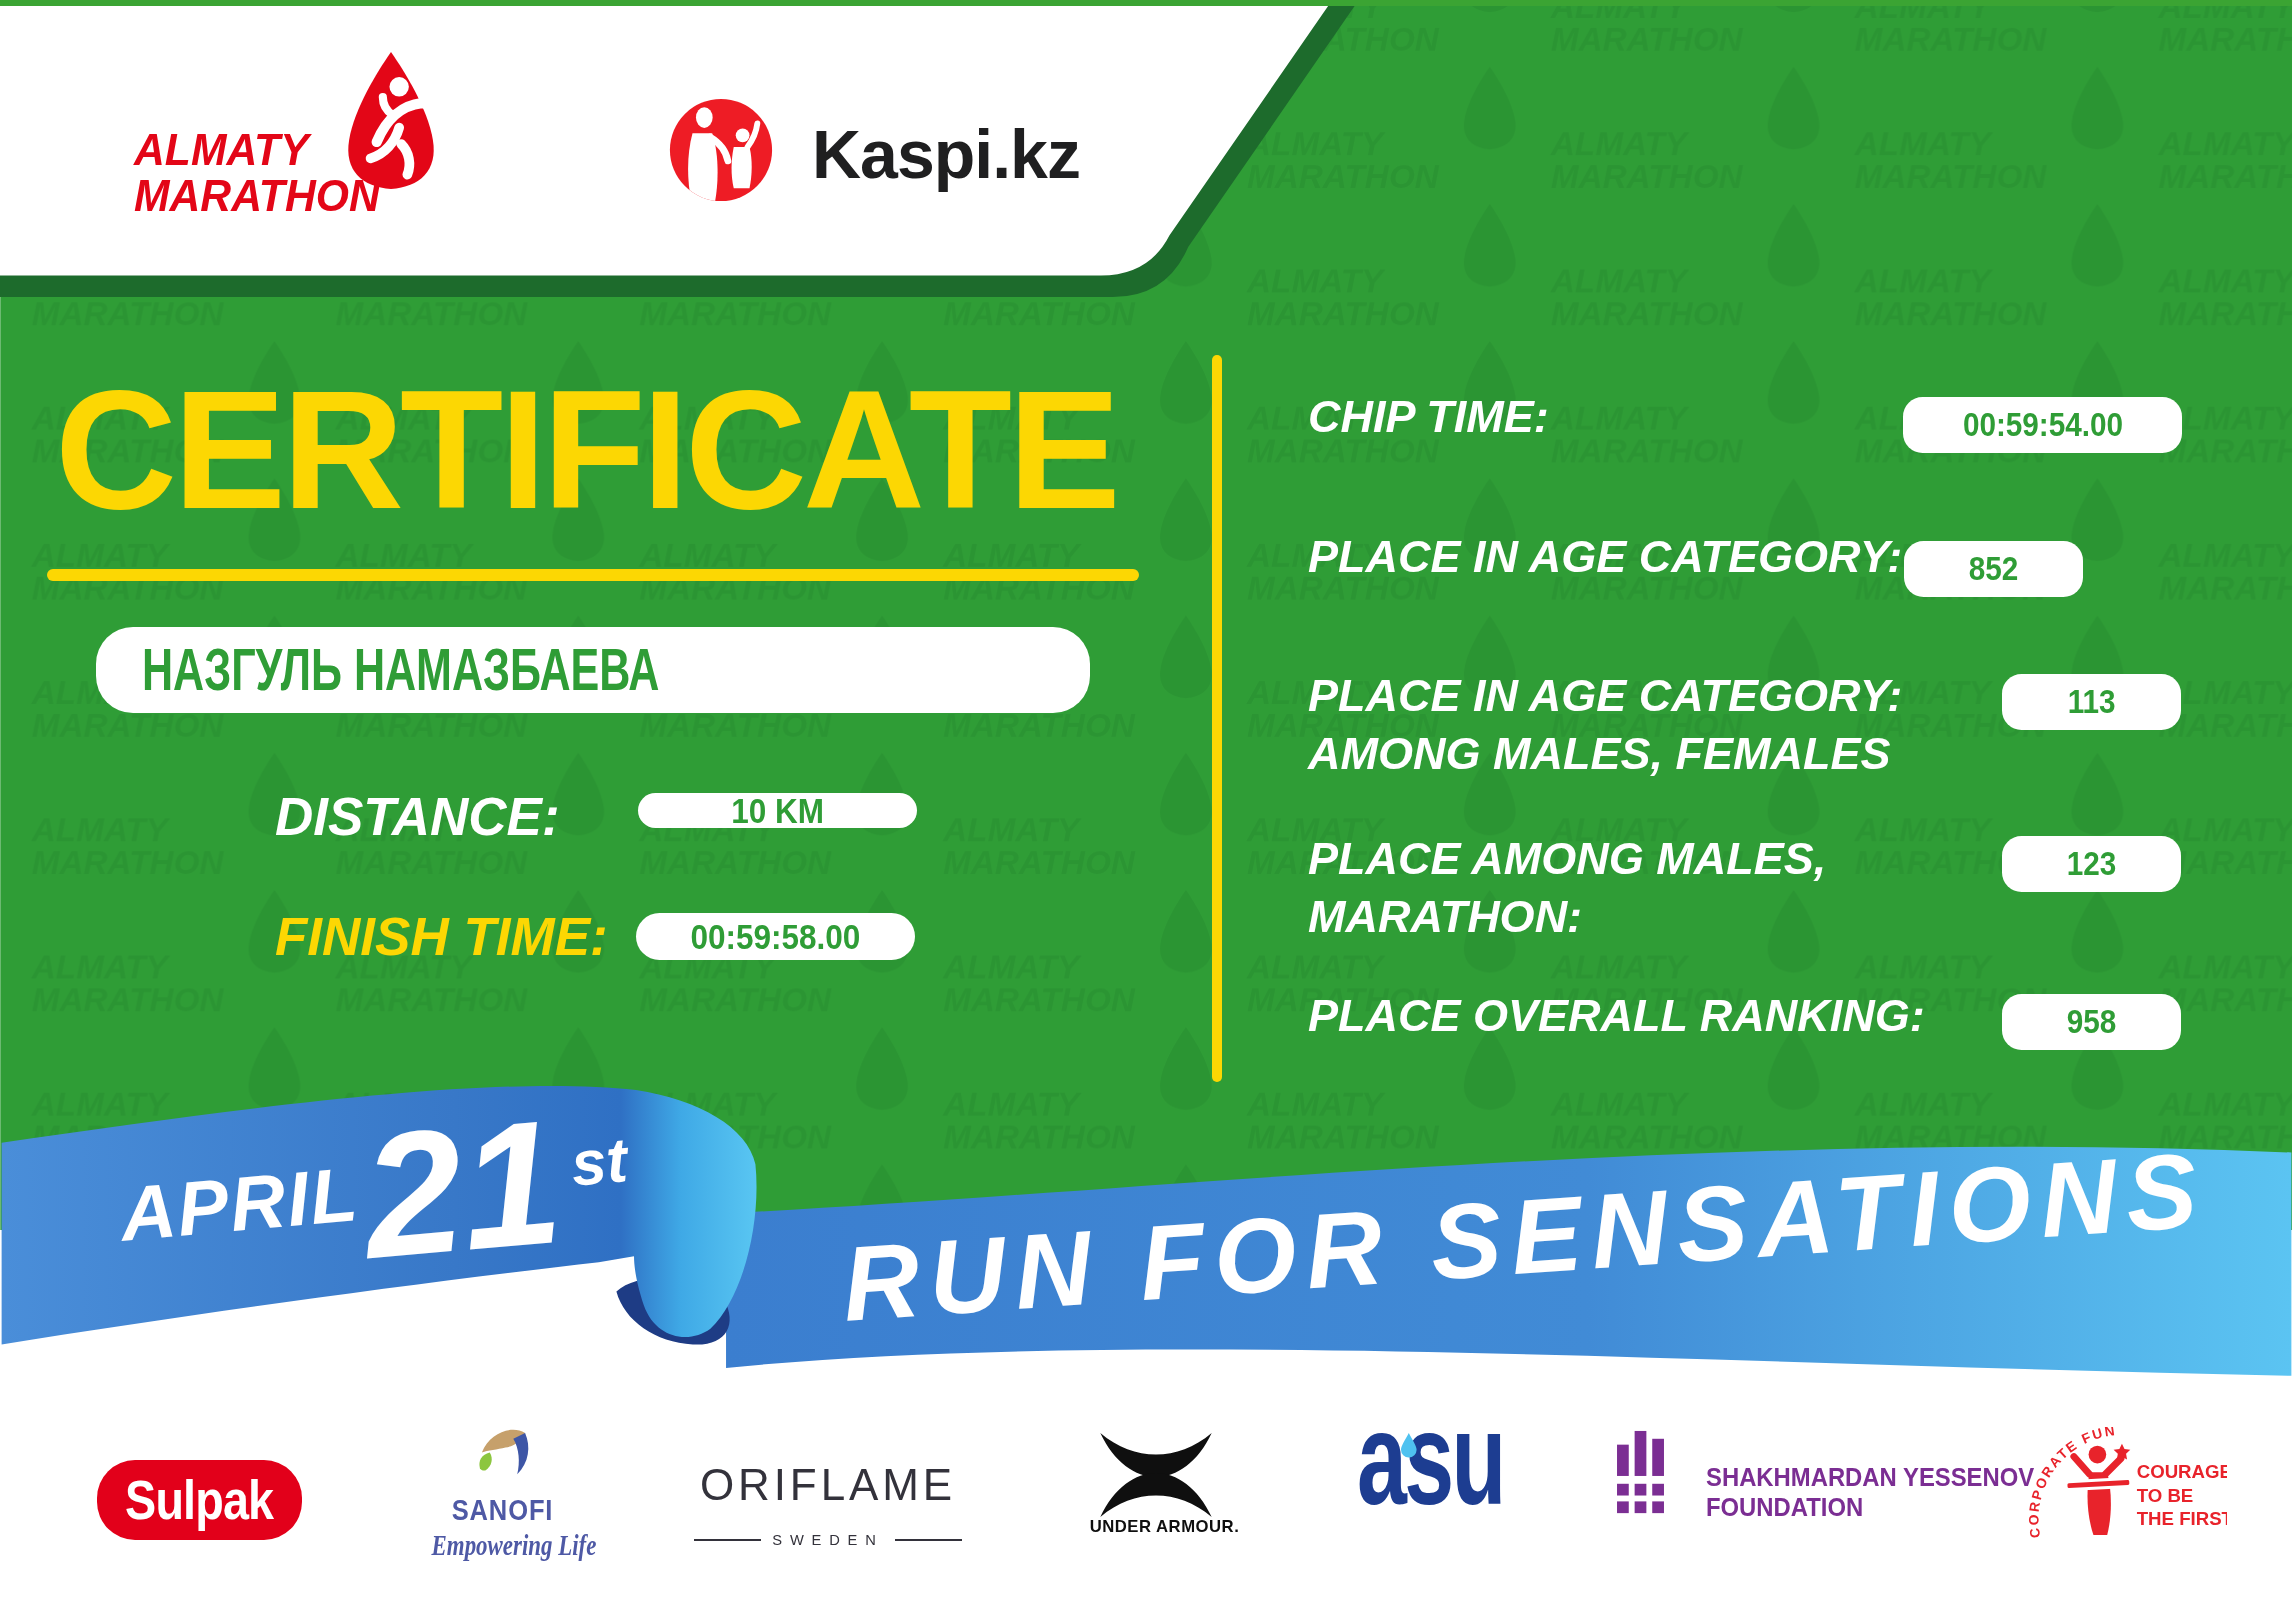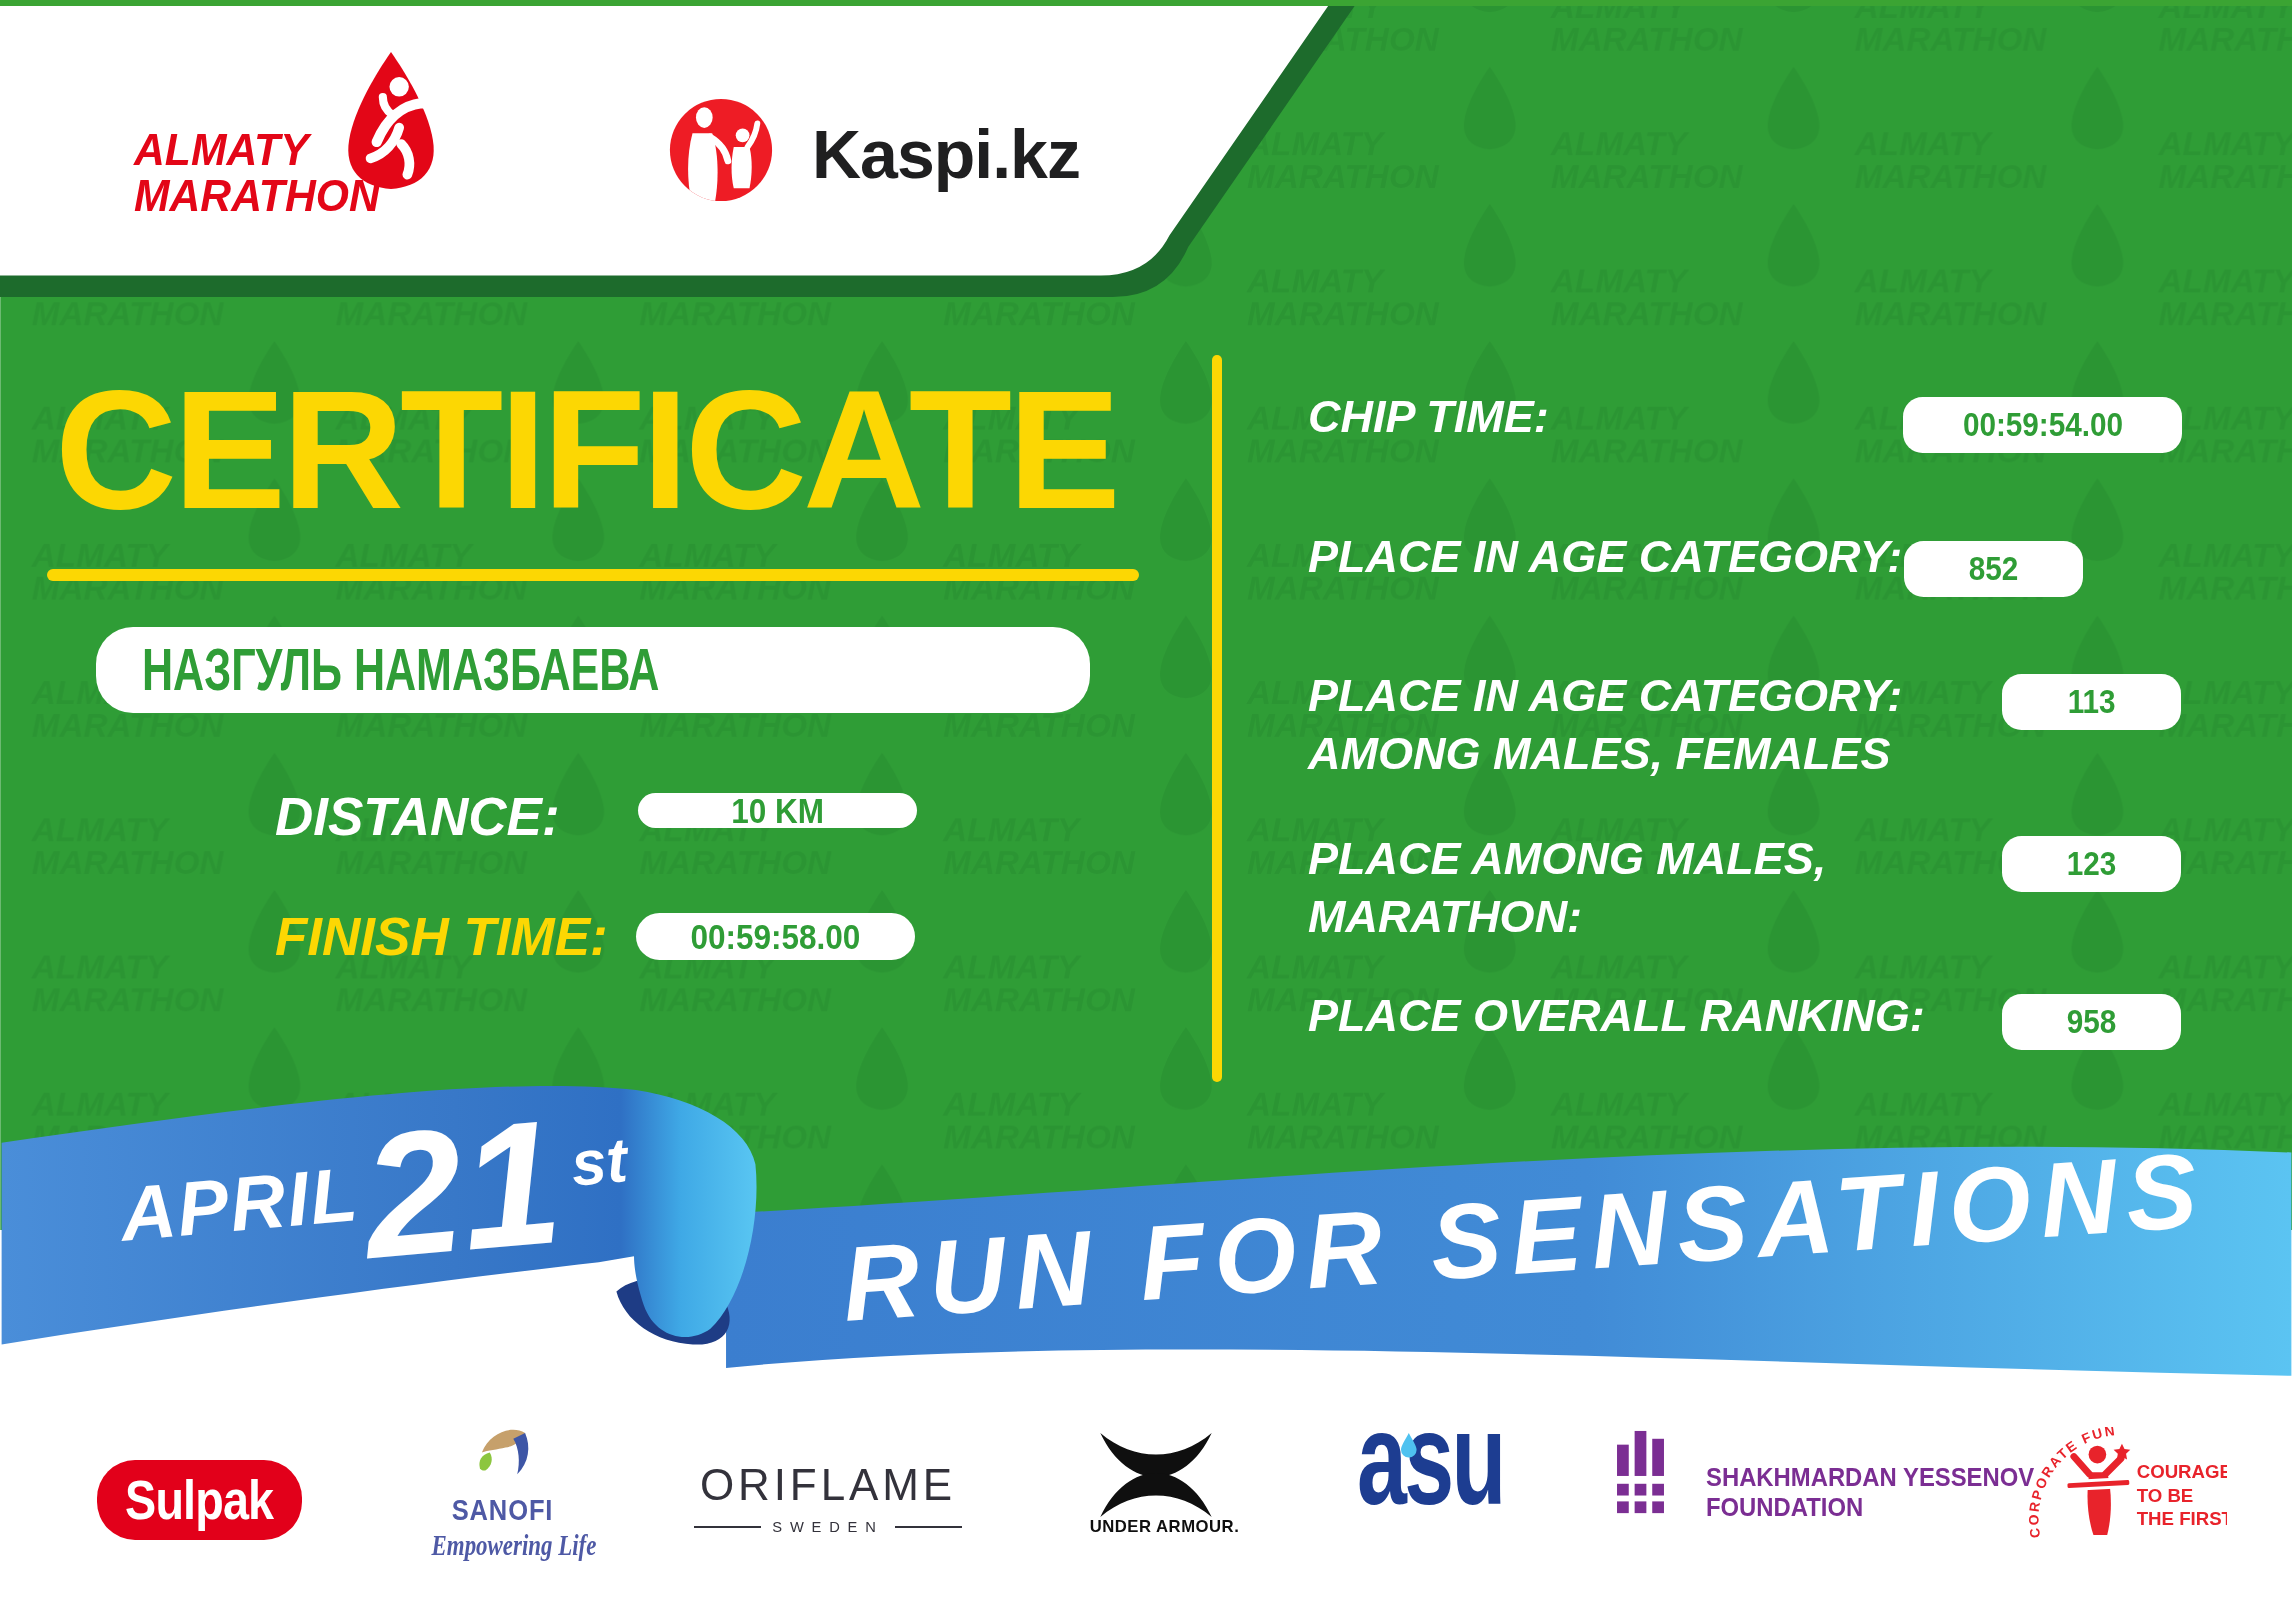--- a/index.html
+++ b/index.html
@@ -55,21 +55,21 @@
   .sulpak{position:absolute;left:97px;top:1460px;width:205px;height:80px;border-radius:38px;background:#E2001A;
           display:flex;align-items:center;justify-content:center;}
   .sulpak span{display:inline-block;color:#ffffff;font-weight:700;font-size:55px;transform:scaleX(0.85);letter-spacing:-1px;}
   .sanofi-name{position:absolute;left:429px;top:1494px;width:147px;text-align:center;color:#4E59A5;
                font-weight:700;font-size:29px;letter-spacing:1px;transform:scaleX(0.88);transform-origin:center;}
   .sanofi-tag{position:absolute;left:412px;top:1529px;width:186px;text-align:center;color:#4E59A5;
               font-family:"Liberation Serif",serif;font-style:italic;font-weight:700;font-size:29px;
               transform:scaleX(0.79);transform-origin:center;white-space:nowrap;}
   .oriflame{position:absolute;left:686px;top:1460px;width:284px;text-align:center;color:#33323B;}
   .oriflame-name{font-size:44px;font-weight:400;letter-spacing:3.9px;white-space:nowrap;}
-  .oriflame-sub{margin-top:9px;display:flex;align-items:center;justify-content:center;gap:11.8px;}
+  .oriflame-sub{margin-top:22px;display:flex;align-items:center;justify-content:center;gap:11.8px;}
   .oriflame-sub .line{width:67px;height:2px;background:#33323B;}
   .oriflame-sub .txt{font-size:14.7px;letter-spacing:7.8px;font-weight:400;}
   .ua-word{position:absolute;left:1082px;top:1517px;width:165px;text-align:center;color:#0F0F0F;
            font-weight:900;font-size:16.7px;letter-spacing:0.5px;white-space:nowrap;}
   .asu-text{position:absolute;left:1357px;top:1393px;font-size:132px;line-height:132px;font-weight:700;
             color:#1D3D91;letter-spacing:-3.9px;transform:scaleX(0.68);transform-origin:left top;}
   .yessenov-text{position:absolute;left:1706px;top:1462px;color:#7B2E93;font-weight:700;font-size:26.5px;
                  line-height:30px;transform:scaleX(0.9);transform-origin:left top;white-space:nowrap;}
   .yessenov-text span{display:block;}
 </style>

